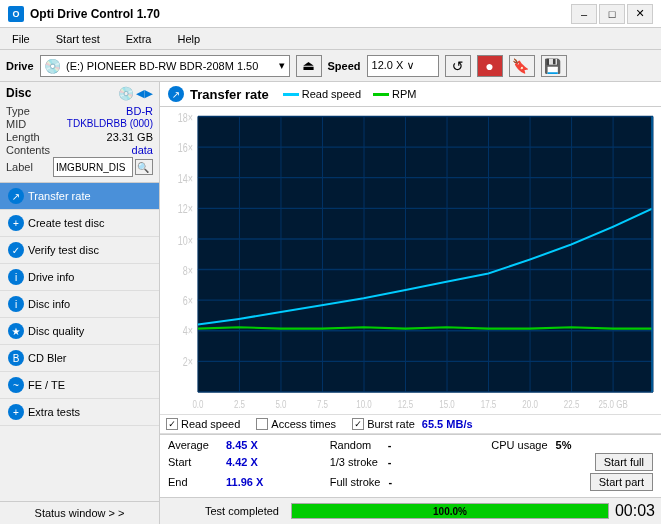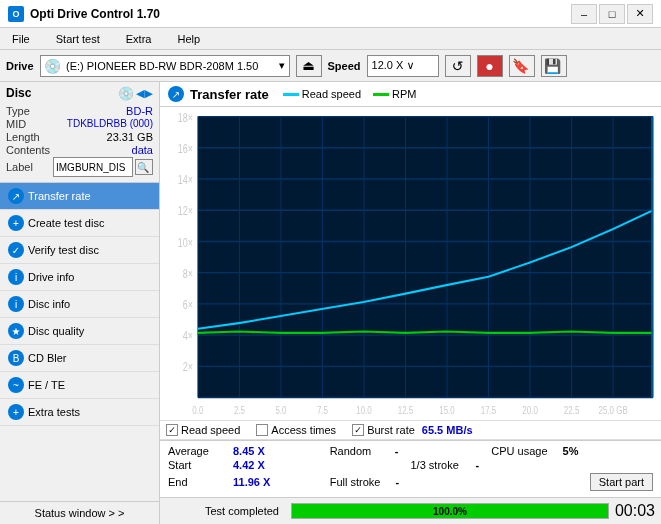--- a/index.html
+++ b/index.html
@@ -147,21 +147,21 @@
       height: 100%;
     }
 
     
     .stats-area {
       border-top: 1px solid #ccc;
       padding: 4px 8px;
       font-size: 11px;
     }
     .stats-row { display: flex; gap: 0; margin-bottom: 2px; }
-    .stats-col { display: flex; align-items: center; gap: 15px; flex: 1; }
+    .stats-col { display: flex; align-items: center; gap: 8px; flex: 1; }
     .stats-label { min-width: 50px; }
     .stats-value { color: #0000cc; font-weight: 600; min-width: 45px; }
     .stats-value.black { color: #000; }
     .start-btn {
       border: 1px solid #888; background: #f0f0f0; padding: 2px 8px;
       cursor: pointer; font-size: 11px; white-space: nowrap;
     }
 
     
     .checkboxes-row {
@@ -423,20 +423,23 @@
       </div>
       <div class="stats-row">
         <div class="stats-col">
           <span class="stats-label">Start</span>
           <span class="stats-value">4.42 X</span>
         </div>
         <div class="stats-col">
           <span class="stats-label">1/3 stroke</span>
           <span class="stats-value black">-</span>
         </div>
+        <div class="stats-col" style="justify-content:flex-end;">
+          <button class="start-btn">Start full</button>
+        </div>
       </div>
       <div class="stats-row">
         <div class="stats-col">
           <span class="stats-label">End</span>
           <span class="stats-value">11.96 X</span>
         </div>
         <div class="stats-col">
           <span class="stats-label">Full stroke</span>
           <span class="stats-value black">-</span>
         </div>

